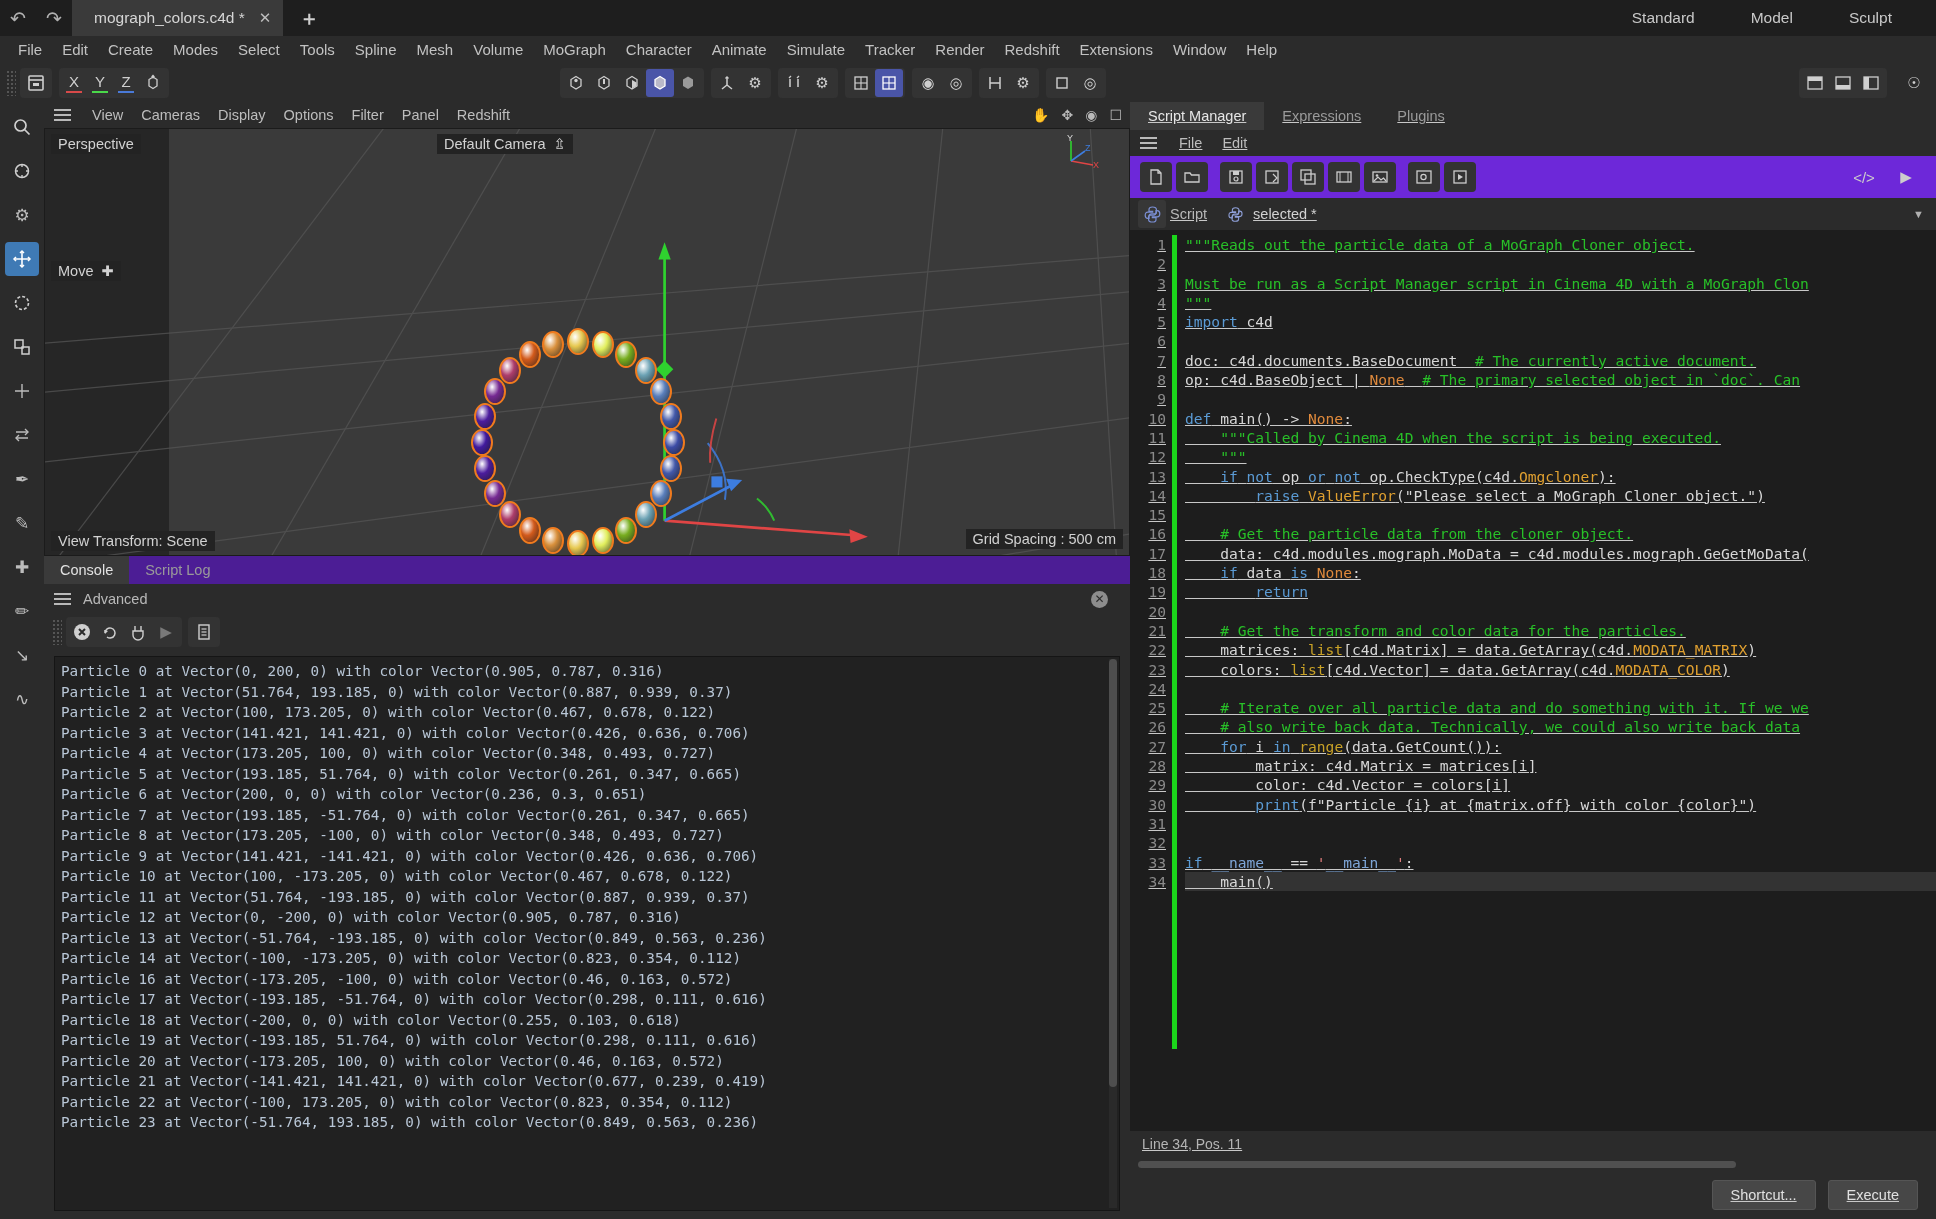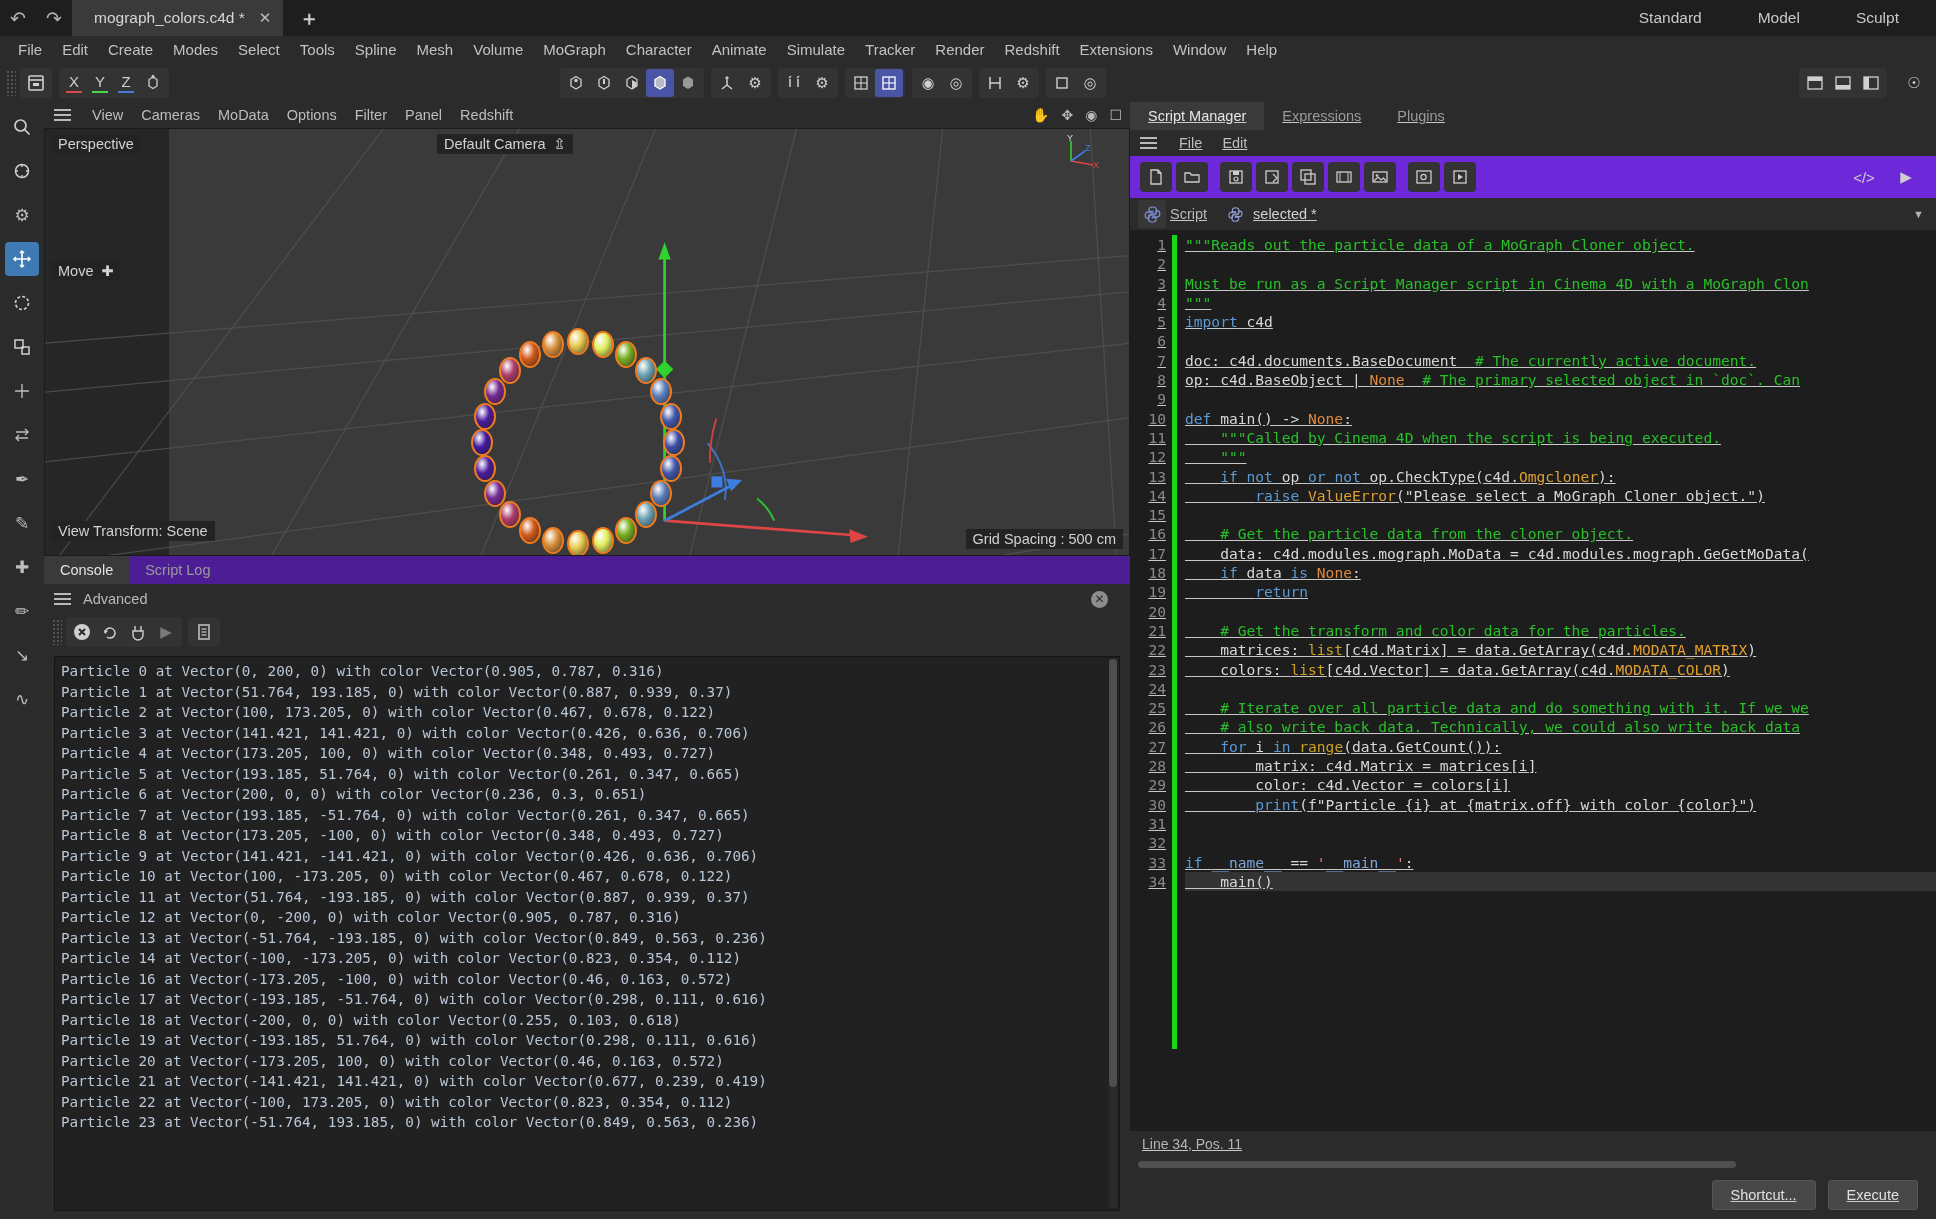--- a/index.html
+++ b/index.html
@@ -26,21 +26,21 @@
     background: #3a3a3a; display: flex; align-items: center;
     padding: 0 12px 0 22px; gap: 14px; color: #d6d6d6; font-size: 15.5px;
     min-width: 180px;
   }
   .doc-tab .close { color: #bdbdbd; font-size: 15px; }
   .tb-plus {
     display: flex; align-items: center; padding: 0 16px;
     color: #cfcfcf; font-size: 20px; font-weight: bold;
   }
   .tb-right {
-    position: absolute; right: 9px; top: 0; height: 36px;
+    position: absolute; right: 16px; top: 0; height: 36px;
     display: flex; align-items: center; gap: 56px; padding-right: 28px;
     font-size: 15.5px; color: #c9c9c9;
   }
 
   
   .menubar {
     height: 28px; background: #2b2b2b;
     display: flex; align-items: center; padding-left: 8px; gap: 0px;
   }
   .menubar .mi {
@@ -432,21 +432,21 @@
     <div class="centercol">
 
       <div class="vp-menubar">
         <span class="hamburger">
             <i></i>
             <i></i>
             <i></i>
           </span>
         <div class="mi">View</div>
         <div class="mi">Cameras</div>
-        <div class="mi">MoData</div>
+        <div class="mi">Display</div>
         <div class="mi">Options</div>
         <div class="mi">Filter</div>
         <div class="mi">Panel</div>
         <div class="mi">Redshift</div>
         <div class="vp-right">
           <span>✋</span>
           <span>✥</span>
           <span>◉</span>
           <span>☐</span>
         </div>
@@ -488,21 +488,21 @@
 
         <div class="vp-label" style="left:6px; top:5px;">Perspective</div>
         <div class="vp-label" style="left:392px; top:5px;">
           <span>Default Camera</span>
           <span style="margin-left:4px;">⇫</span>
         </div>
         <div class="vp-label" style="left:6px; top:132px;">
           <span>Move</span>
           <span style="margin-left:4px;">✚</span>
         </div>
-        <div class="vp-label" style="left:6px; bottom:14px;">View Transform: Scene</div>
+        <div class="vp-label" style="left:6px; bottom:4px;">View Transform: Scene</div>
         <div class="vp-label" style="right:6px; bottom:6px;">Grid Spacing : 500 cm</div>
 
         <svg class="axisgizmo" viewBox="0 0 44 44">
           <line x1="12" y1="26" x2="12" y2="6" stroke="#2fd22f" stroke-width="1.6"></line>
           <line x1="12" y1="26" x2="34" y2="30" stroke="#e04545" stroke-width="1.6"></line>
           <line x1="12" y1="26" x2="26" y2="16" stroke="#3d7de0" stroke-width="1.6"></line>
           <text x="8" y="6" fill="#d8d8d8" font-size="9" font-family="Liberation Sans">Y</text>
           <text x="34" y="33" fill="#e04545" font-size="9" font-family="Liberation Sans">X</text>
           <text x="26" y="16" fill="#3d7de0" font-size="9" font-family="Liberation Sans">Z</text>
         </svg>

